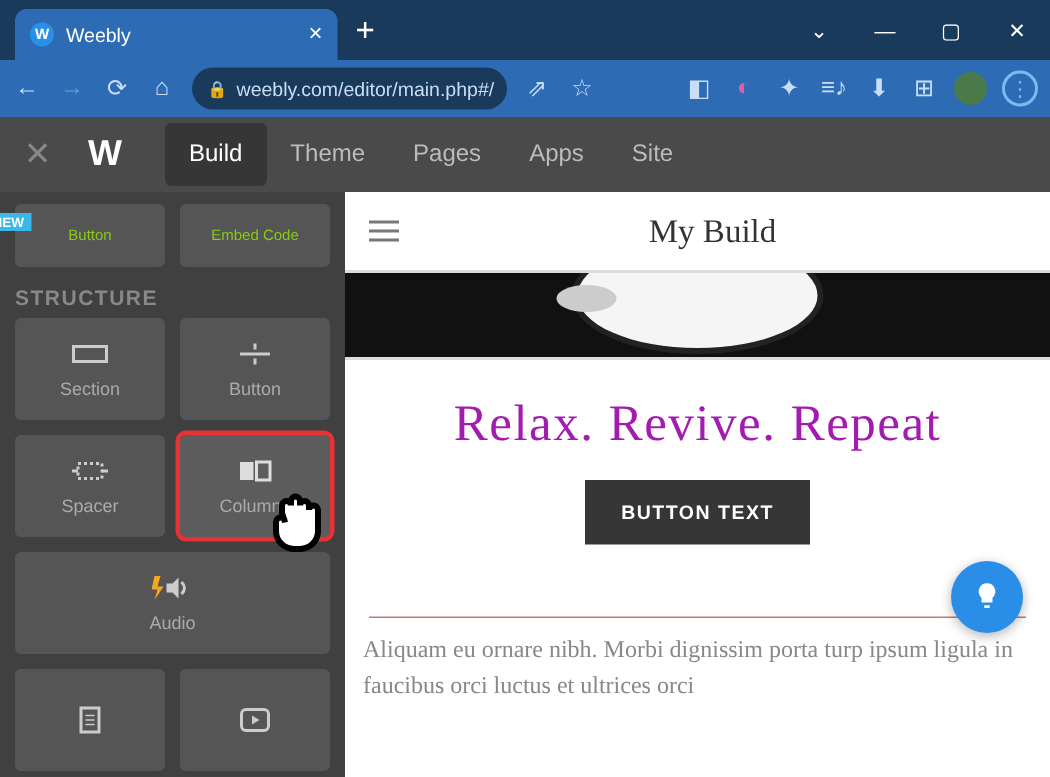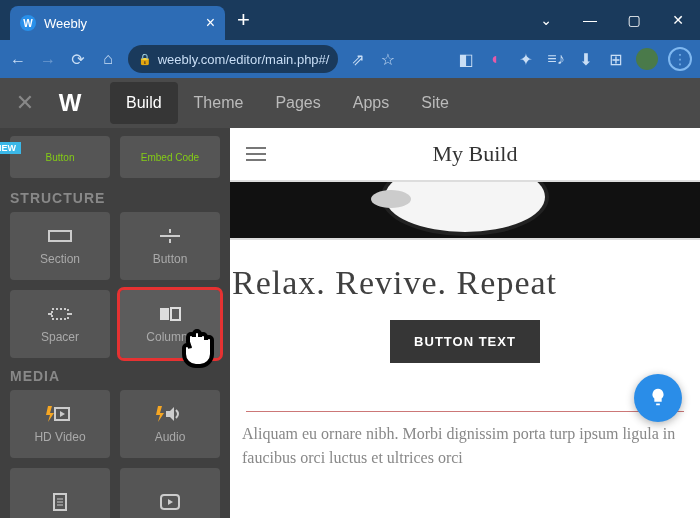--- a/index.html
+++ b/index.html
@@ -34,21 +34,21 @@
 .el.hl{outline:3px solid #e63232;background:#5c5c5c}
 .el svg{width:28px;height:20px}
 .canvas{flex:1;background:#fff;position:relative;overflow:hidden}
 .canvtop{height:52px;display:flex;align-items:center;padding:0 16px}
 .hamb{display:flex;flex-direction:column;gap:4px;cursor:pointer}
 .hamb span{width:20px;height:2px;background:#777}
 .sitetitle{flex:1;text-align:center;font-family:"Comic Sans MS",cursive;font-size:22px;color:#333}
 .heroimg{height:60px;background:#111;position:relative;overflow:hidden;border-top:2px solid #ddd;border-bottom:2px solid #ddd}
 .heroimg::before{content:"";position:absolute;left:50%;top:-20px;width:160px;height:70px;background:#f5f5f5;border-radius:50%;transform:translateX(-50%);box-shadow:0 0 0 4px #222}
 .heroimg::after{content:"";position:absolute;left:30%;top:8px;width:40px;height:18px;background:#ccc;border-radius:50%}
-.herotext{font-family:Georgia,serif;font-size:34px;color:#404040;margin:24px 2px 18px;letter-spacing:1px}
+.herotext{text-align:center;font-family:Georgia,serif;font-size:34px;color:#a21caf;margin:24px 2px 18px;letter-spacing:1px}
 .cta{display:block;margin:12px auto;background:#363636;color:#fff;border:none;padding:14px 24px;font-size:13px;font-weight:bold;letter-spacing:1px;cursor:pointer}
 .divline{margin:48px 16px 10px;height:1px;background:#c77}
 .lorem{padding:0 12px;color:#888;font-family:Georgia,serif;font-size:16px;line-height:1.5}
 .helpfab{position:absolute;right:18px;bottom:96px;width:48px;height:48px;background:#2a8de8;border-radius:50%;display:flex;align-items:center;justify-content:center;cursor:pointer;box-shadow:0 2px 8px rgba(0,0,0,.3)}
 .cursor{position:absolute;left:172px;top:318px;z-index:50}
 .cursor svg{width:56px;height:56px}
 .bolt{fill:#f5a623}
 </style>
 </head>
 <body>
@@ -135,30 +135,21 @@
         <span>Spacer</span>
       </div>
       <div class="el hl">
         <svg viewBox="0 0 28 20">
             <rect x="4" y="4" width="9" height="12" fill="#ddd"></rect>
             <rect x="15" y="4" width="9" height="12" fill="none" stroke="#ddd" stroke-width="2"></rect>
           </svg>
         <span>Columns</span>
       </div>
     </div>
-    <div class="secthdr">MEDIA</div>
-    <div class="grid">
-      <div class="el">
-        <svg viewBox="0 0 28 20">
-            <polygon class="bolt" points="2,2 6,2 4,9 8,9 2,18 4,11 0,11"></polygon>
-            <rect x="9" y="4" width="14" height="12" fill="none" stroke="#ccc" stroke-width="2"></rect>
-            <polygon points="14,7 14,13 19,10" fill="#ccc"></polygon>
-          </svg>
-        <span>HD Video</span>
-      </div>
+    <div class="grid">
       <div class="el">
         <svg viewBox="0 0 28 20">
             <polygon class="bolt" points="2,2 6,2 4,9 8,9 2,18 4,11 0,11"></polygon>
             <polygon points="10,7 14,7 18,3 18,17 14,13 10,13" fill="#ccc"></polygon>
             <path d="M20 6 Q24 10 20 14" fill="none" stroke="#ccc" stroke-width="2"></path>
           </svg>
         <span>Audio</span>
       </div>
     </div>
     <div class="grid">

